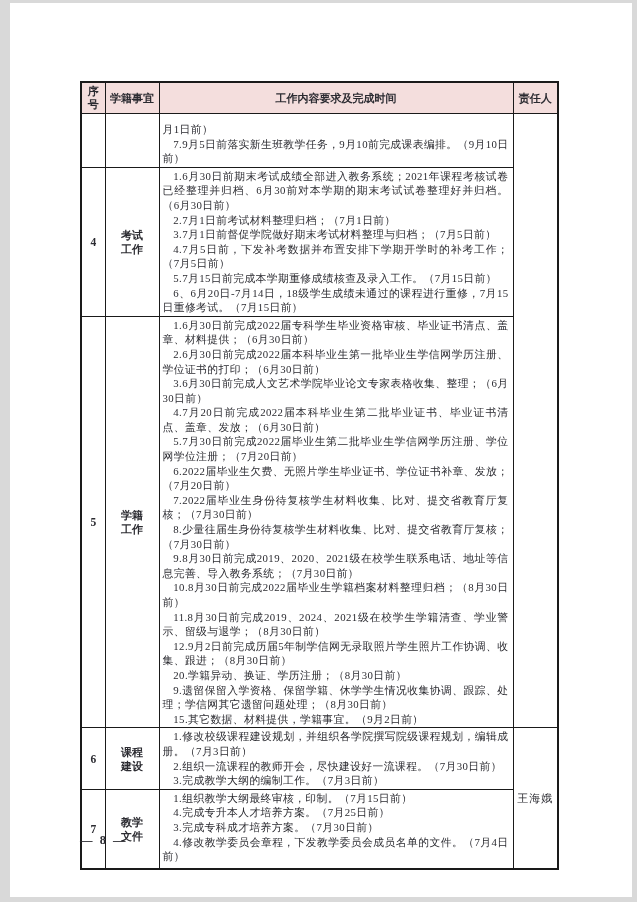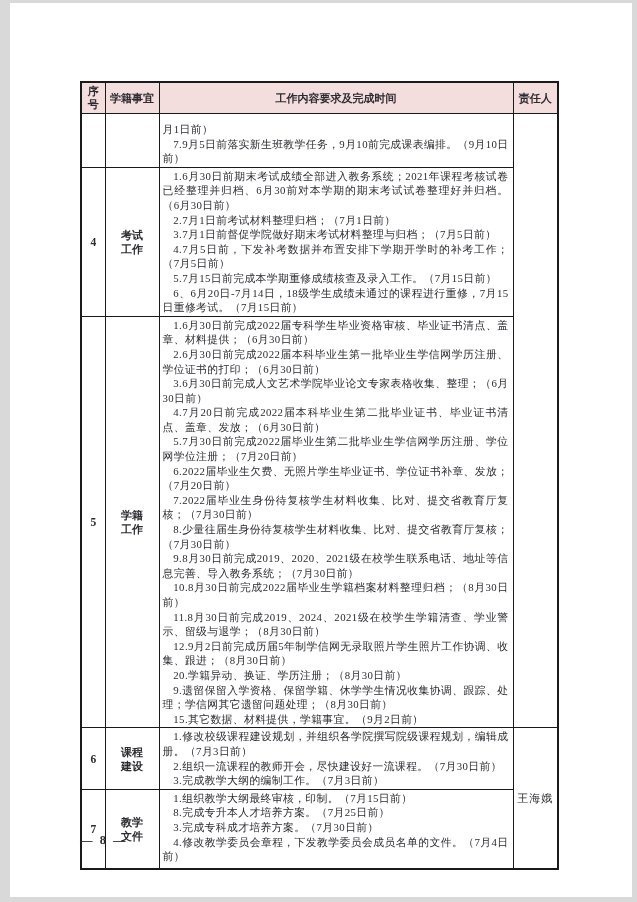--- a/index.html
+++ b/index.html
@@ -166,21 +166,21 @@
               <p class="work-item">3.完成教学大纲的编制工作。（7月3日前）</p>
             </td>
             <td class="cell-resp" rowspan="2">王海娥</td>
           </tr>
           <tr style="height: 80px;">
             <td class="cell-no">7</td>
             <td class="cell-project">教学
 文件</td>
             <td class="cell-content">
               <p class="work-item">1.组织教学大纲最终审核，印制。（7月15日前）</p>
-              <p class="work-item">8.完成专升本人才培养方案。（7月25日前）</p>
+              <p class="work-item">4.完成专升本人才培养方案。（7月25日前）</p>
               <p class="work-item">3.完成专科成才培养方案。（7月30日前）</p>
               <p class="work-item">4.修改教学委员会章程，下发教学委员会成员名单的文件。（7月4日前）</p>
             </td>
           </tr>
         </tbody>
     </table>
 
     <div class="page-number">— 8 —</div>
 
   </div>

